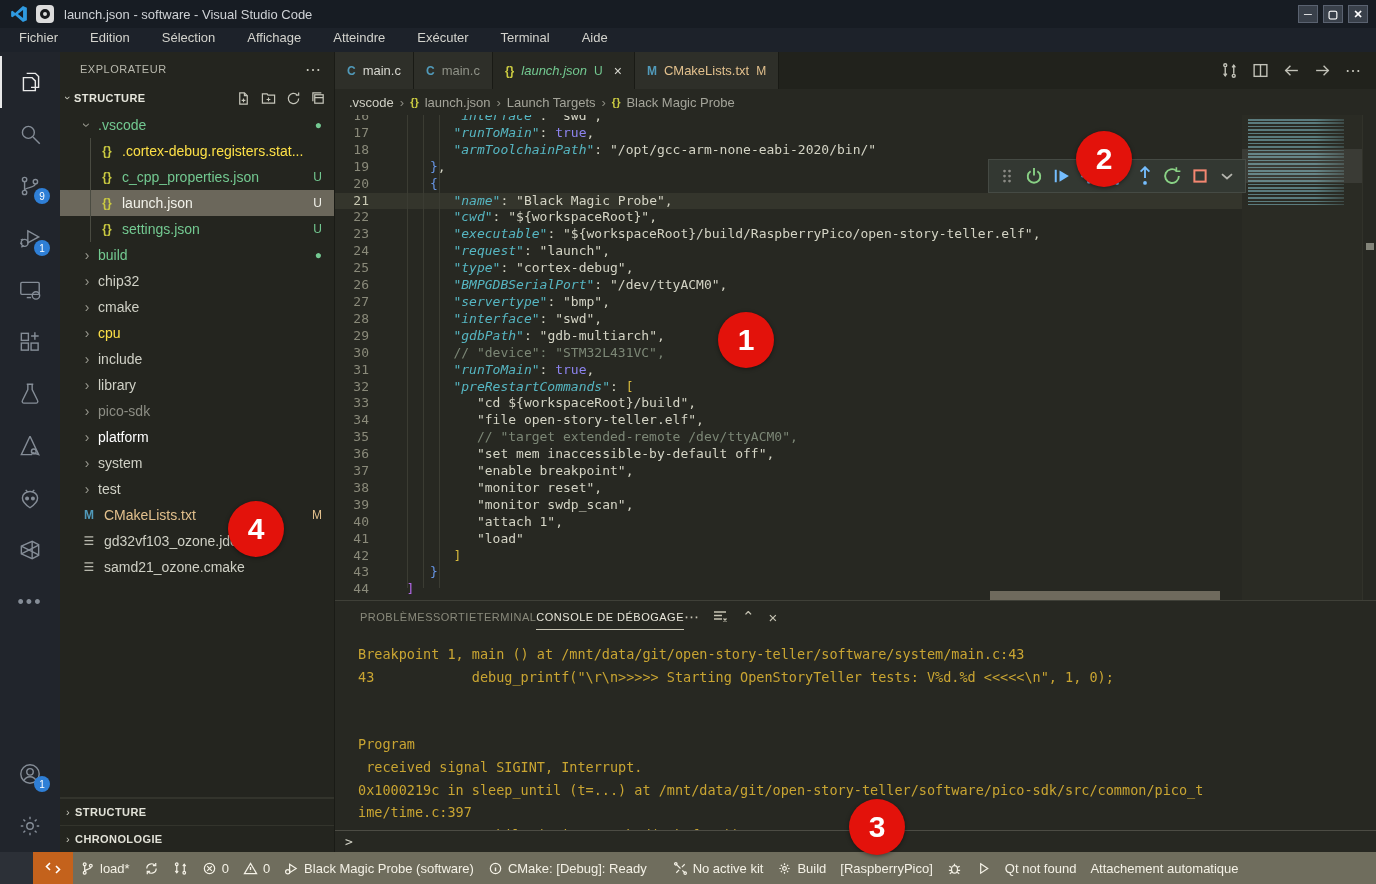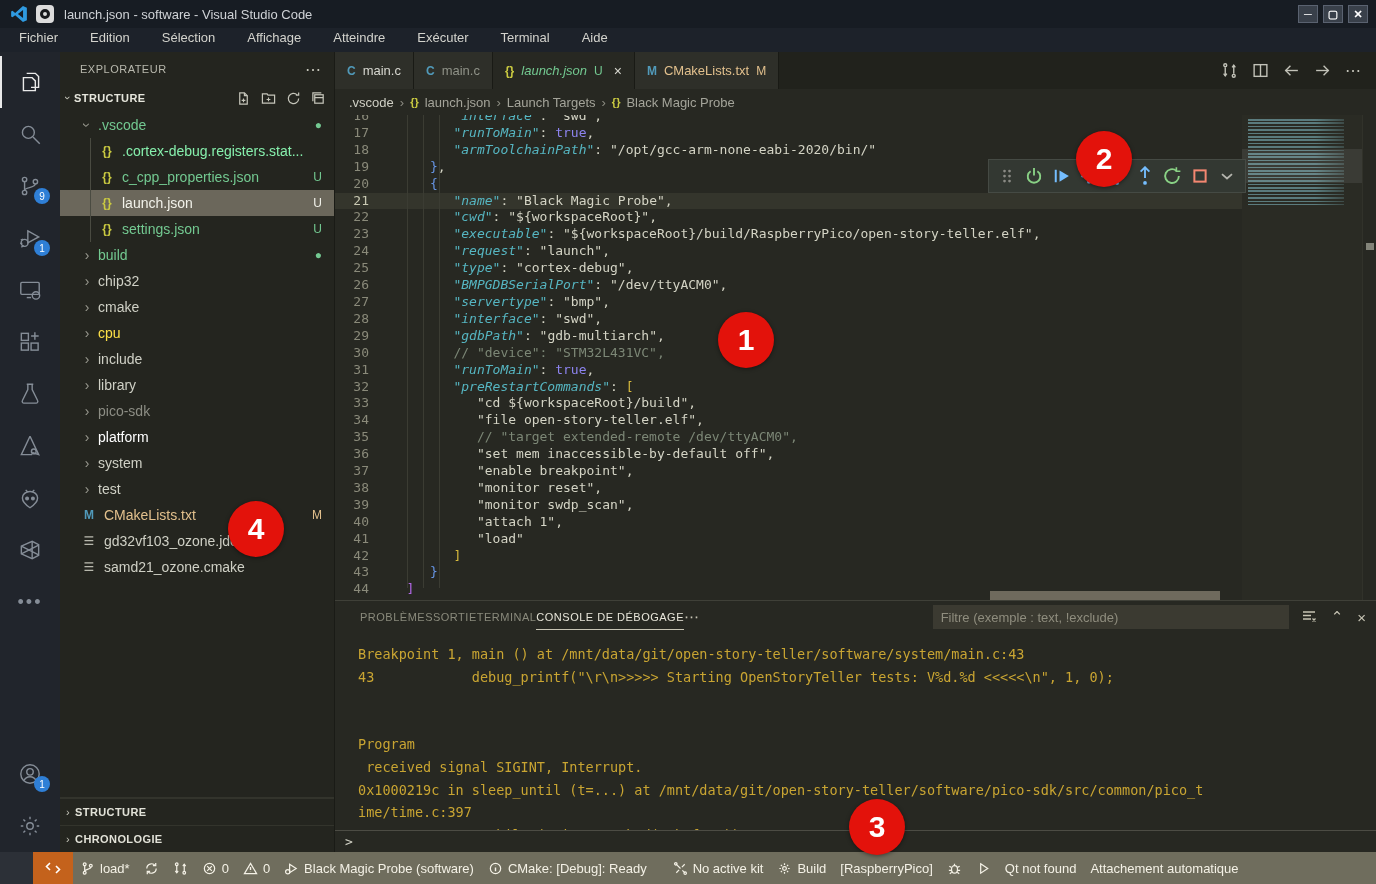--- a/index.html
+++ b/index.html
@@ -318,21 +318,21 @@
     </div>
     <div class="tree" id="tree">
         <div class="tree-row" style="padding-left: 20px;">
           <span class="chev open">›</span>
           <span style="width:4px"></span>
           <span style="color:#73c991">.vscode</span>
           <span class="badge" style="color:#73c991">●</span>
         </div>
         <div class="tree-row" style="padding-left: 38px;">
           <span class="ficon" style="color:#cbcb41">{}</span>
-          <span style="color:#86efac">.cortex-debug.registers.stat...</span>
+          <span style="color:#fde047">.cortex-debug.registers.stat...</span>
         </div>
         <div class="tree-row" style="padding-left: 38px;">
           <span class="ficon" style="color:#cbcb41">{}</span>
           <span style="color:#73c991">c_cpp_properties.json</span>
           <span class="badge" style="color:#73c991">U</span>
         </div>
         <div class="tree-row selected" style="padding-left: 38px;">
           <span class="ficon" style="color:#cbcb41">{}</span>
           <span style="color:#f2f2ea">launch.json</span>
           <span class="badge" style="color:#f2f2ea">U</span>
@@ -579,21 +579,20 @@
       <div class="add-config-btn">Ajouter une configuration...</div>
     </div>
 
     <div class="panel">
       <div class="panel-header" id="panel-header">
           <span class="panel-tab">PROBLÈMES</span>
           <span class="panel-tab">SORTIE</span>
           <span class="panel-tab">TERMINAL</span>
           <span class="panel-tab active">CONSOLE DE DÉBOGAGE</span>
         <span class="panel-more">⋯</span>
-          <input class="panel-filter" placeholder="Filtre (exemple : text, !exclude)" style="">
         <div class="panel-icons">
           <svg viewBox="0 0 16 16" fill="none" stroke="#c7c4b4" stroke-width="1.3">
             <path d="M2 3h12M2 6.5h8M2 10h8"></path>
               <path d="M11.5 9.5l3 3m0-3l-3 3"></path>
           </svg>
           <span class="glyph">⌃</span>
           <span class="glyph">×</span>
         </div>
       </div>
       <div class="panel-content" id="console-out"><div>Breakpoint 1, main () at /mnt/data/git/open-story-teller/software/system/main.c:43</div><div>43            debug_printf("\r\n&gt;&gt;&gt;&gt;&gt; Starting OpenStoryTeller tests: V%d.%d &lt;&lt;&lt;&lt;&lt;\n", 1, 0);</div><div> </div><div> </div><div>Program</div><div> received signal SIGINT, Interrupt.</div><div>0x1000219c in sleep_until (t=...) at /mnt/data/git/open-story-teller/software/pico-sdk/src/common/pico_t</div><div>ime/time.c:397</div><div>397             while (!time_reached(t_before))</div></div>

